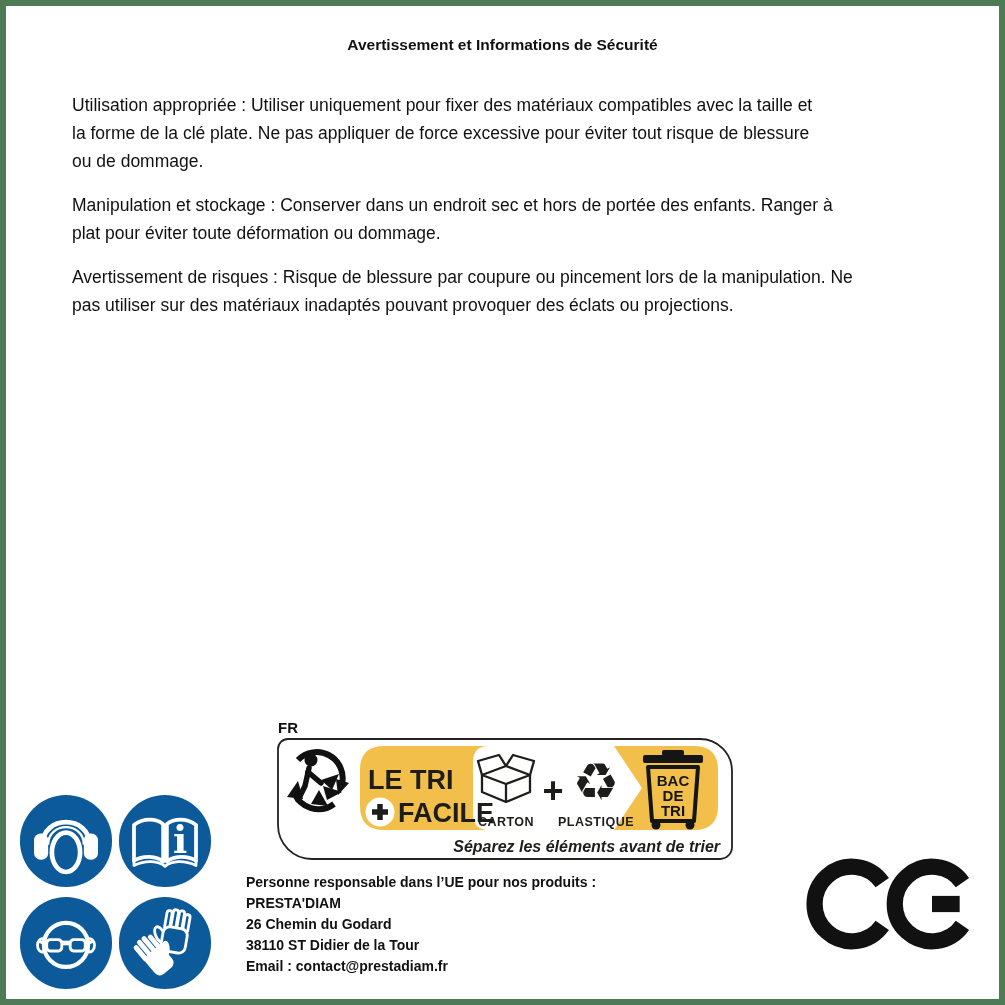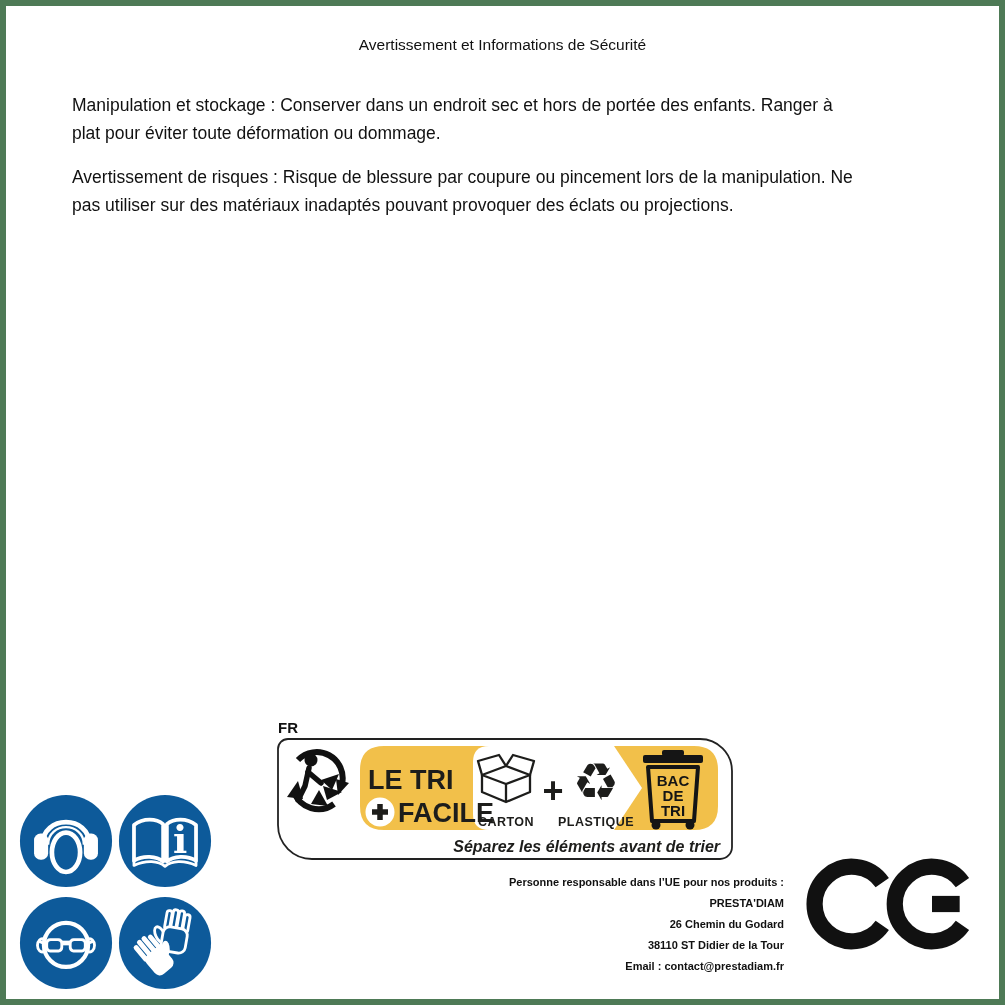--- a/index.html
+++ b/index.html
@@ -9,21 +9,21 @@
     box-sizing:border-box;
     border:6px solid #4e7a56;
     background:#fff;
     font-family:"Liberation Sans", sans-serif;
     color:#111;
     overflow:hidden;
   }
   .doc-title{
     position:absolute;top:30px;left:0;right:0;
     text-align:center;
-    font-size:15.5px;font-weight:normal;
+    font-size:15.5px;font-weight:bold;
     white-space:pre;
   }
   .doc-body{
     position:absolute;top:85px;left:66px;right:40px;
   }
   .doc-body p{
     margin:0 0 16px 0;
     font-size:17.5px;line-height:28px;
     white-space:pre;
   }
@@ -35,37 +35,40 @@
     column-gap:5px;row-gap:8px;
   }
   .ppe-grid svg{display:block;}
   .infotri{
     position:absolute;left:270px;top:714px;width:458px;
   }
   .infotri .fr{
     font-size:15px;font-weight:bold;margin:0 0 2px 2px;line-height:16px;
   }
   .address{
-    position:absolute;left:228px;top:866px;width:550px;
-    text-align:right;
-    font-size:11px;font-weight:bold;line-height:21px;
+    position:absolute;left:240px;top:866px;width:550px;
+    text-align:left;
+    font-size:14px;font-weight:bold;line-height:21px;
     white-space:pre;
   }
   .ce-wrap{
     position:absolute;left:800px;top:852px;
   }
 </style>
 </head>
 <body>
 
 <div class="page">
 
   <div class="doc-title">Avertissement et Informations de Sécurité</div>
 
   <div class="doc-body">
+    <p>Utilisation appropriée : Utiliser uniquement pour fixer des matériaux compatibles avec la taille et
+la forme de la clé plate. Ne pas appliquer de force excessive pour éviter tout risque de blessure
+ou de dommage.</p>
     <p>Manipulation et stockage : Conserver dans un endroit sec et hors de portée des enfants. Ranger à
 plat pour éviter toute déformation ou dommage.</p>
     <p>Avertissement de risques : Risque de blessure par coupure ou pincement lors de la manipulation. Ne
 pas utiliser sur des matériaux inadaptés pouvant provoquer des éclats ou projections.</p>
   </div>
 
   <div class="ppe-grid">
 
     <svg viewBox="0 0 100 100" width="94" height="94">
       <circle cx="50" cy="50" r="49" fill="#0d5a9a"></circle>

